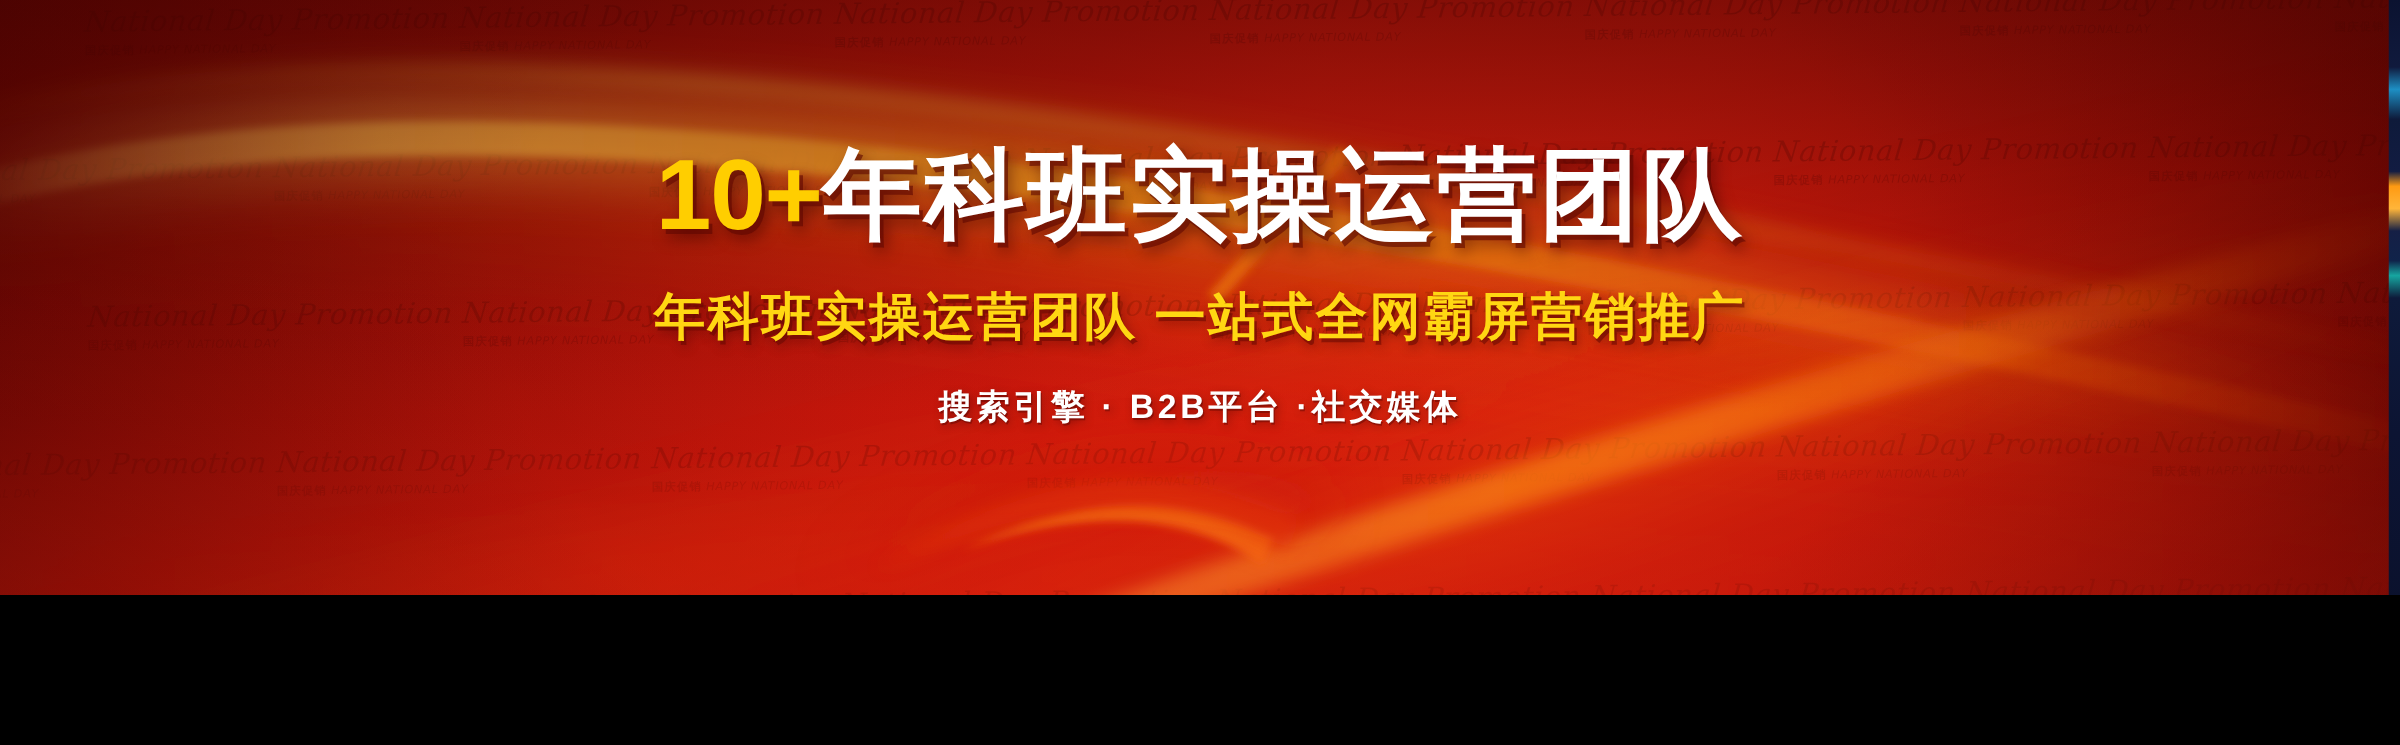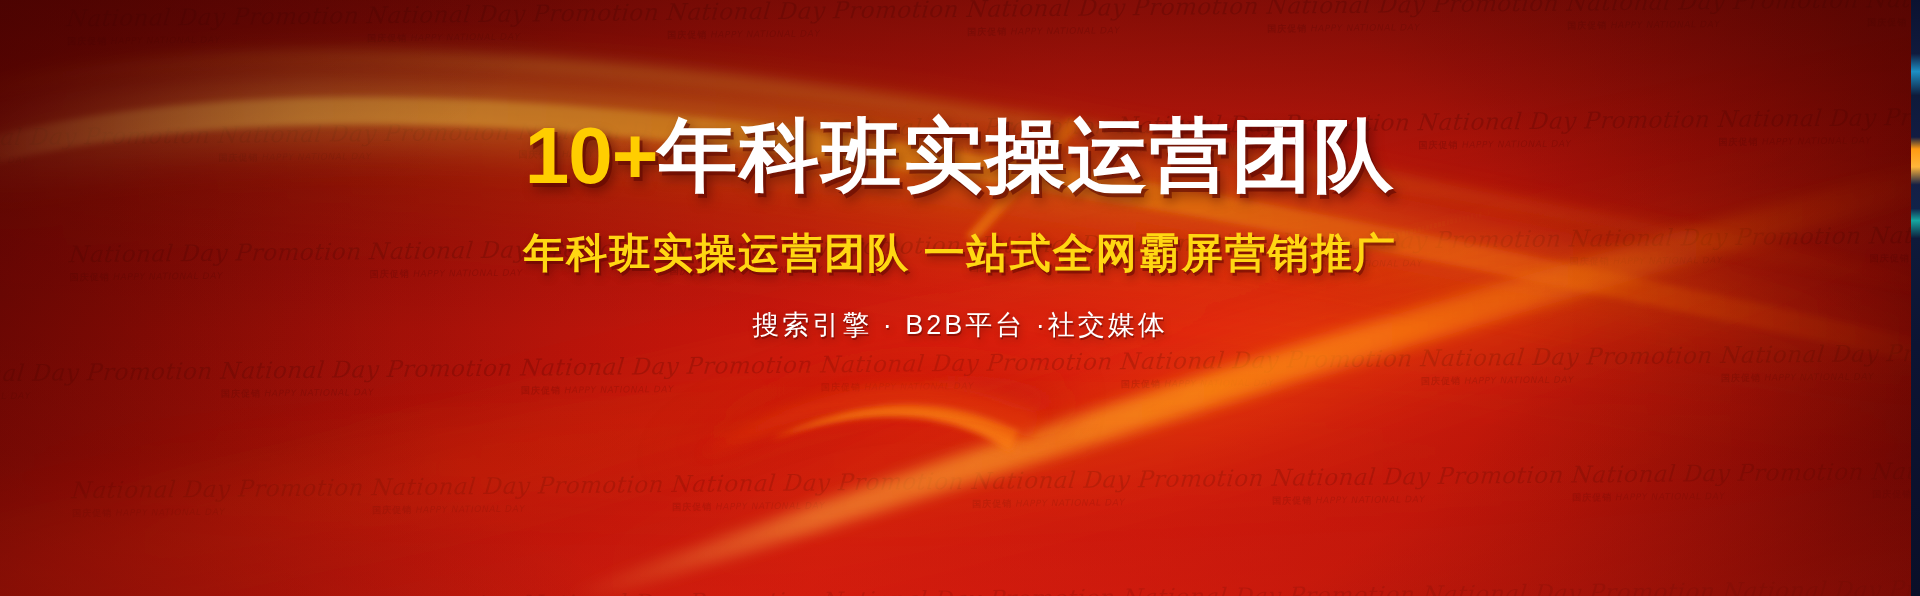--- a/index.html
+++ b/index.html
@@ -12,21 +12,21 @@
     width: 1920px;
     height: 596px;
     overflow: hidden;
     font-family: "Liberation Sans", "DejaVu Sans", sans-serif;
   }
 
   
   #banner {
     position: relative;
     width: 1920px;
-    height: 596px;
+    height: 476px;
     overflow: hidden;
     background: #15803d;
   }
 
   
   .bg-base {
     position: absolute;
     inset: 0;
     background:
       radial-gradient(ellipse 1100px 700px at 62% 46%,
@@ -152,21 +152,21 @@
     letter-spacing: 2px;
     white-space: nowrap;
     text-shadow:
       2px 3px 0 rgba(100,8,2,0.55),
       3px 5px 9px rgba(60,2,0,0.45);
   }
 
   .tagline {
     margin-top: 26px;
     font-size: 27px;
-    font-weight: normal;
+    font-weight: bold;
     color: #ffffff;
     letter-spacing: 3px;
     white-space: nowrap;
     text-shadow:
       1px 2px 0 rgba(100,8,2,0.50),
       2px 3px 7px rgba(60,2,0,0.40);
   }
 
   
   .next-slide-sliver {

